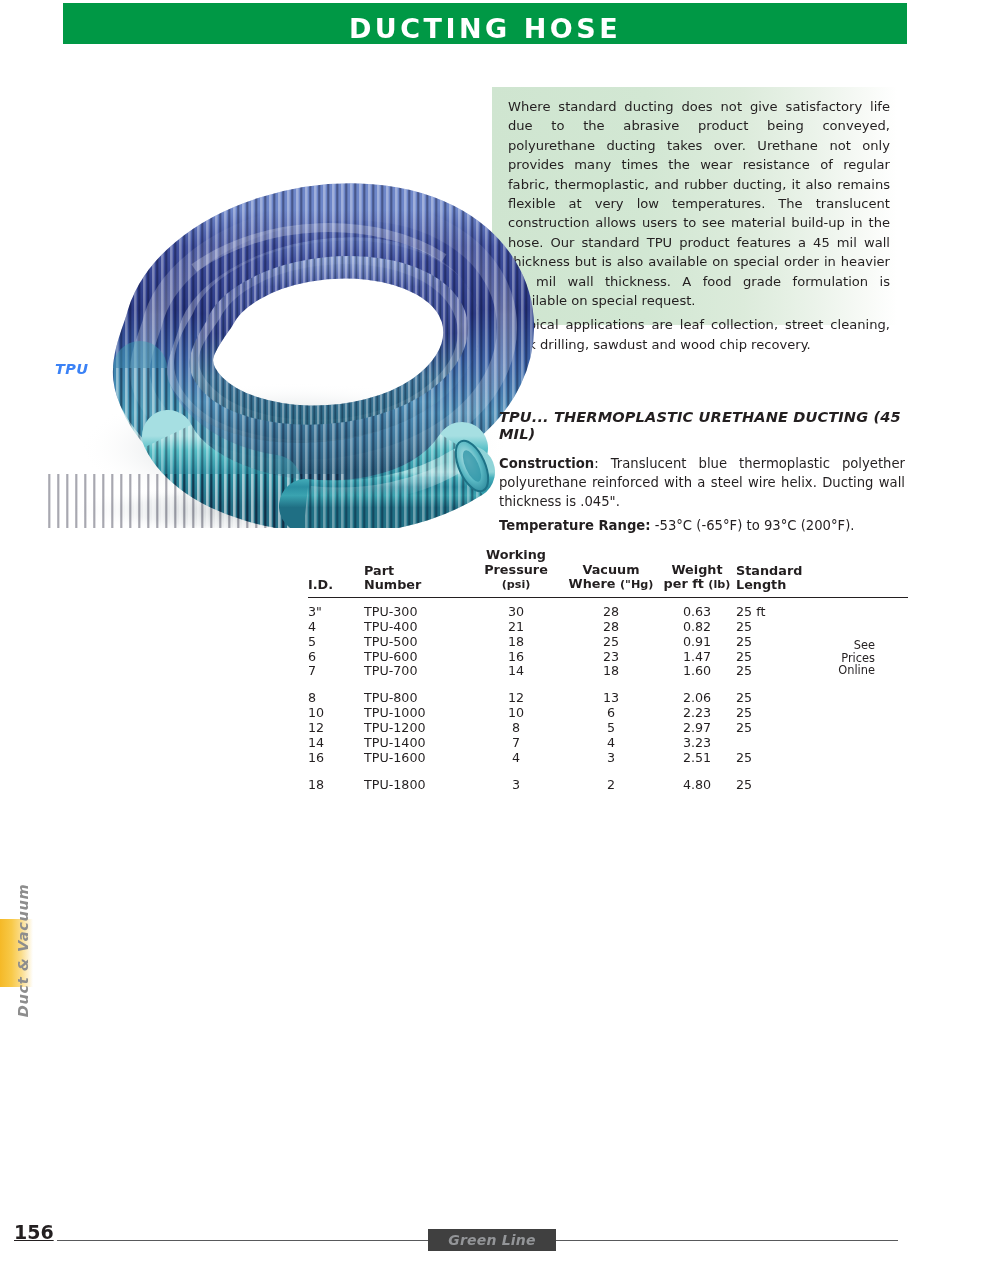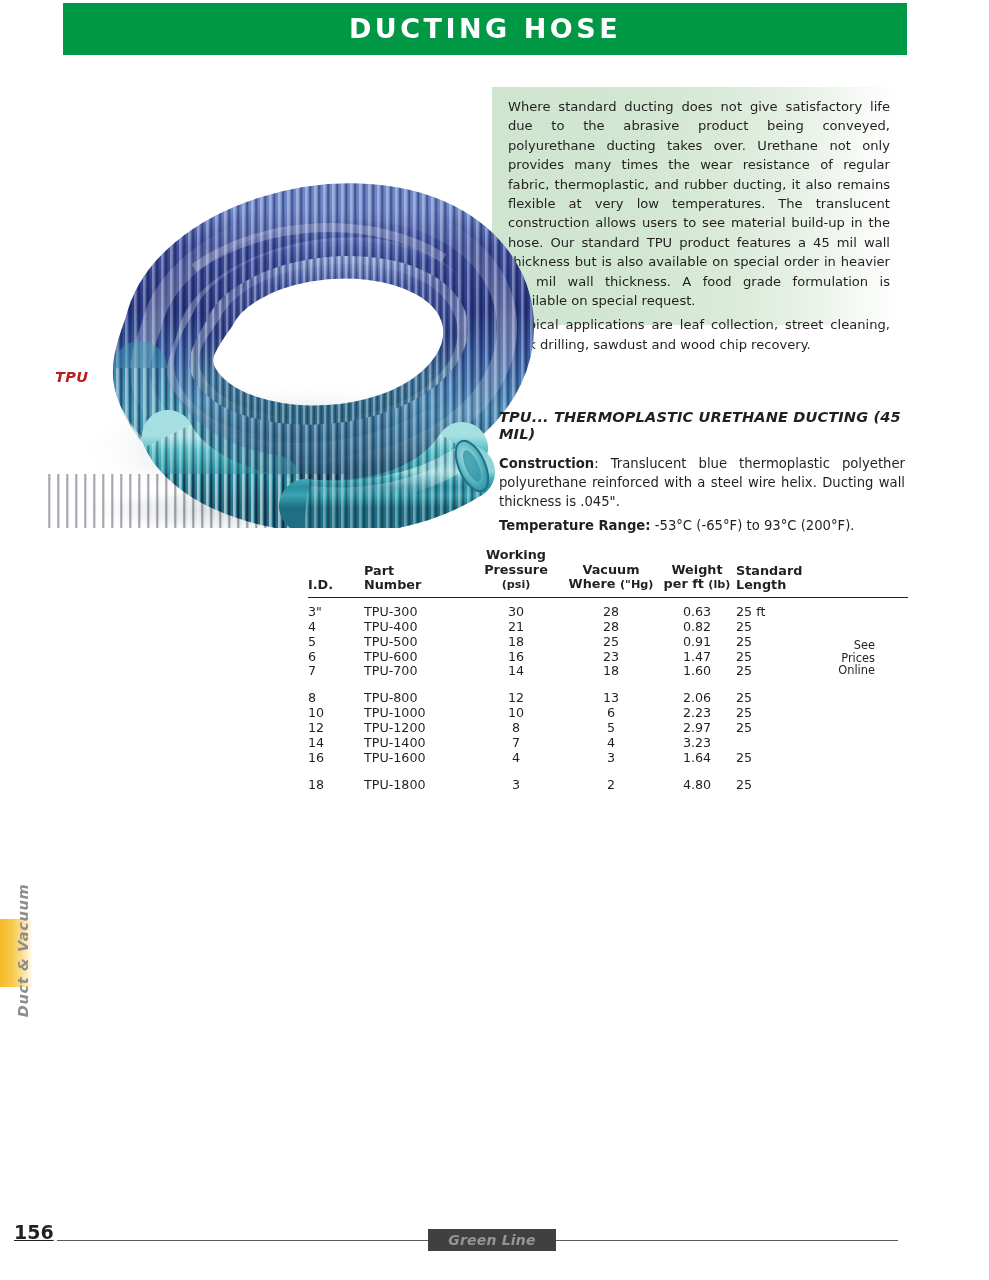--- a/index.html
+++ b/index.html
@@ -16,21 +16,21 @@
     font-family: "Liberation Sans", sans-serif;
     color: #231f20;
   }
 
   
   #page-banner {
     position: absolute;
     left: 63px;
     top: 3px;
     width: 844px;
-    height: 52px;
+    height: 41px;
     background: #009845;
   }
   #banner-title {
     position: absolute;
     left: 0;
     top: 0;
     width: 844px;
     line-height: 52px;
     text-align: center;
     color: #ffffff;
@@ -82,23 +82,22 @@
   #hose-photo svg { display: block; }
 
   #tpu-caption {
     position: absolute;
     left: 55px;
     top: 361px;
     font-family: "DejaVu Sans", sans-serif;
     font-style: italic;
     font-weight: bold;
     font-size: 14.5px;
-    color: #b91c1c;
+    color: #3b82f6;
     letter-spacing: 0.4px;
-    margin-top: 8px;
   }
 
   
   #spec-block {
     position: absolute;
     left: 499px;
     top: 408px;
     width: 406px;
   }
   #spec-heading {
@@ -558,21 +557,21 @@
           <td>4</td>
           <td>3.23</td>
           <td class="left"></td>
           <td></td>
         </tr>
         <tr>
           <td class="left">16</td>
           <td class="left">TPU-1600</td>
           <td>4</td>
           <td>3</td>
-          <td>1.64</td>
+          <td>2.51</td>
           <td class="left">25</td>
           <td></td>
         </tr>
         <tr class="gap">
           <td></td>
           <td></td>
           <td></td>
           <td></td>
           <td></td>
           <td></td>

